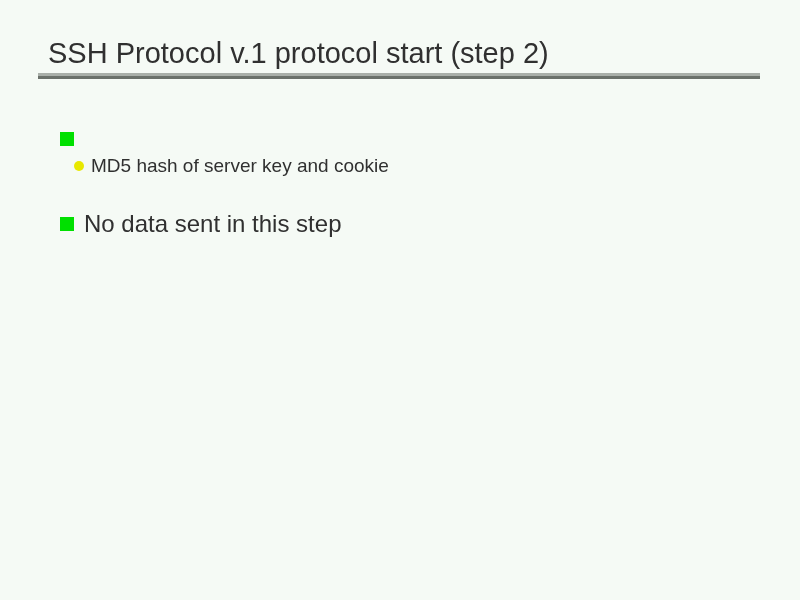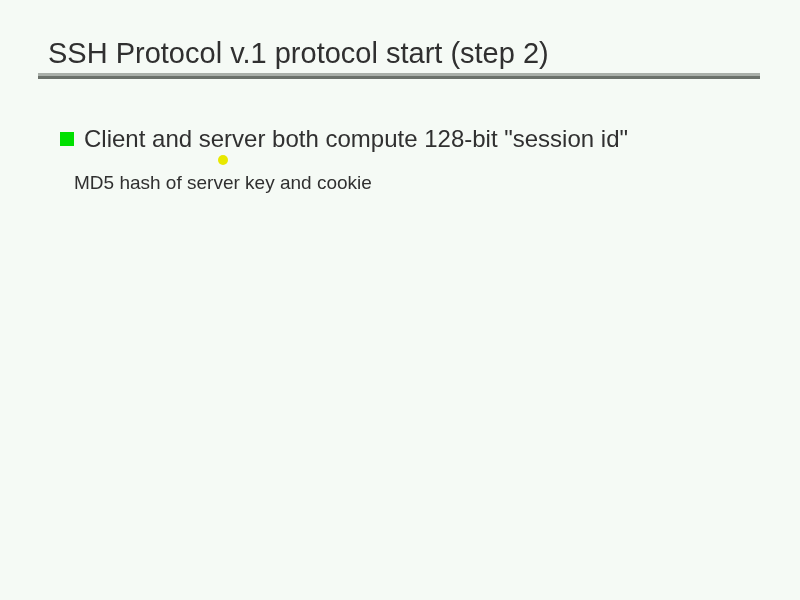--- a/index.html
+++ b/index.html
@@ -50,21 +50,21 @@
     font-size: 24px;
     height: 30px;
     gap: 10px;
   }
   .row.level2 {
     font-size: 19px;
     height: 22px;
     gap: 7px;
   }
   .b1 { left: 60px; top: 124px; }
-  .b2 { left: 74px; top: 155px; flex-direction: column; }
+  .b2 { left: 74px; top: 155px; }
   .b3 { left: 60px; top: 209px; }
   .sq {
     display: inline-block;
     width: 14px;
     height: 14px;
     background: #00e000;
     flex: 0 0 auto;
   }
   .dot {
     display: inline-block;
@@ -82,22 +82,25 @@
 <body>
 
 <div class="slide" style="background: rgb(245, 250, 245); color: rgb(48, 48, 48);">
 
   <h1 class="title">SSH Protocol v.1 protocol start (step 2)</h1>
 
   <div class="rule" style="background: linear-gradient(rgb(169, 175, 169) 0%, rgb(169, 175, 169) 50%, rgb(107, 113, 107) 50%, rgb(107, 113, 107) 100%);"></div>
 
   <div class="row level1 b1">
     <span class="sq" style="background: rgb(0, 224, 0);"></span>
-    <span class="txt">Client and server both compute 128-bit "session id"</span>
   </div>
 
   <div class="row level2 b2">
     <span class="dot" style="background: rgb(232, 232, 0);"></span>
     <span class="txt">MD5 hash of server key and cookie</span>
   </div>
 
+  <div class="row level1 b3">
+    <span class="sq" style="background: rgb(0, 224, 0);"></span>
+    <span class="txt">No data sent in this step</span>
+  </div>
 
 </div>
 
 </body></html>

